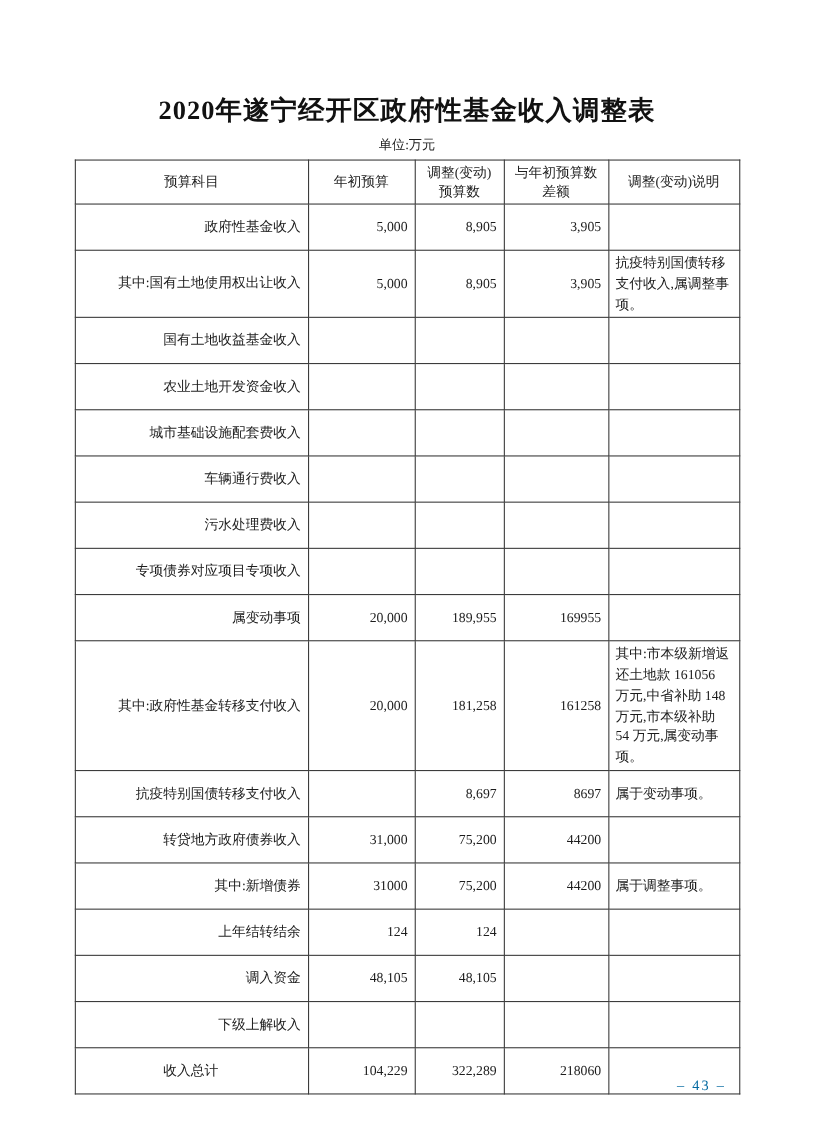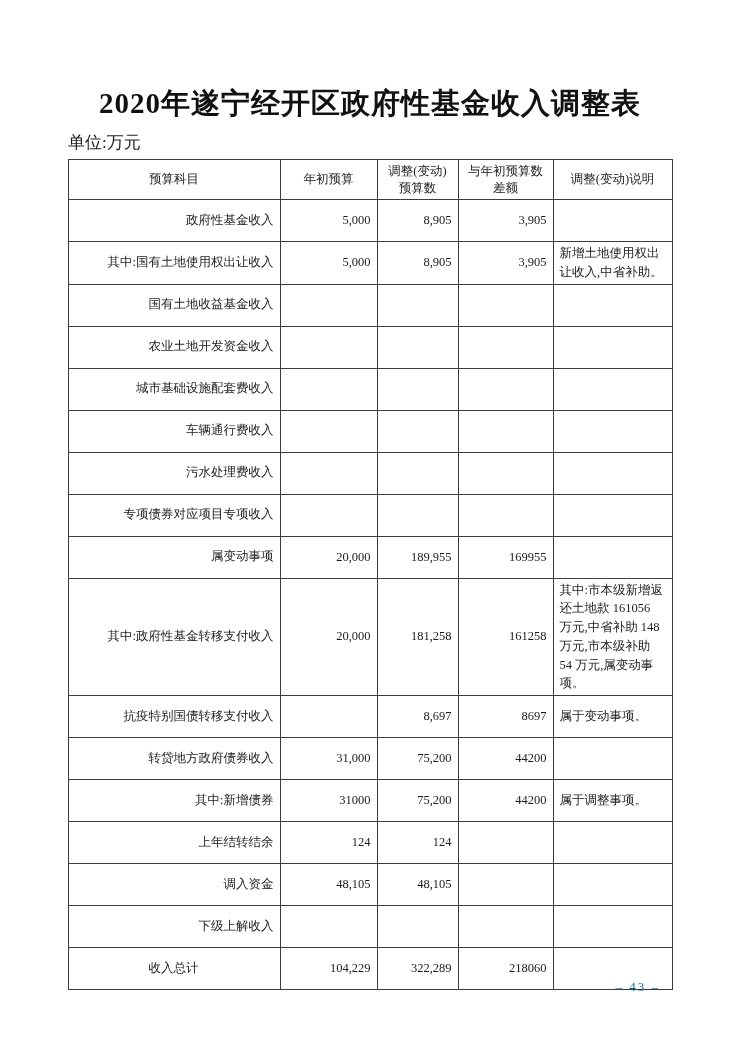--- a/index.html
+++ b/index.html
@@ -9,30 +9,30 @@
     font-family: "Liberation Serif", "DejaVu Serif", serif;
     color: #1c1c1c;
     position: relative;
     overflow: hidden;
   }
   .page { position: relative; width: 740px; height: 1043px; background: #fff; }
 
   .doc-title {
     padding-top: 84px;
     text-align: center;
-    font-size: 29px;
+    font-size: 24px;
     font-weight: bold;
     letter-spacing: 1px;
     color: #111;
   }
   .unit-row {
     width: 604px;
     margin: 7px auto 5px auto;
-    text-align: left;
-    font-size: 17px;
+    text-align: center;
+    font-size: 12px;
   }
 
   table.budget {
     width: 604px;
     margin: 0 auto;
     border-collapse: collapse;
     table-layout: fixed;
   }
   table.budget th, table.budget td {
     border: 1px solid #3c3c3c;
@@ -104,21 +104,21 @@
         <td class="num">5,000</td>
         <td class="num">8,905</td>
         <td class="num">3,905</td>
         <td class="note"></td>
       </tr>
       <tr>
         <td class="subject ind1">其中:国有土地使用权出让收入</td>
         <td class="num">5,000</td>
         <td class="num">8,905</td>
         <td class="num">3,905</td>
-        <td class="note">新增土地使用权出让收入,中省补助。</td>
+        <td class="note">抗疫特别国债转移支付收入,属调整事项。</td>
       </tr>
       <tr>
         <td class="subject ind2">国有土地收益基金收入</td>
         <td class="num"></td>
         <td class="num"></td>
         <td class="num"></td>
         <td class="note"></td>
       </tr>
       <tr>
         <td class="subject ind2">农业土地开发资金收入</td>

